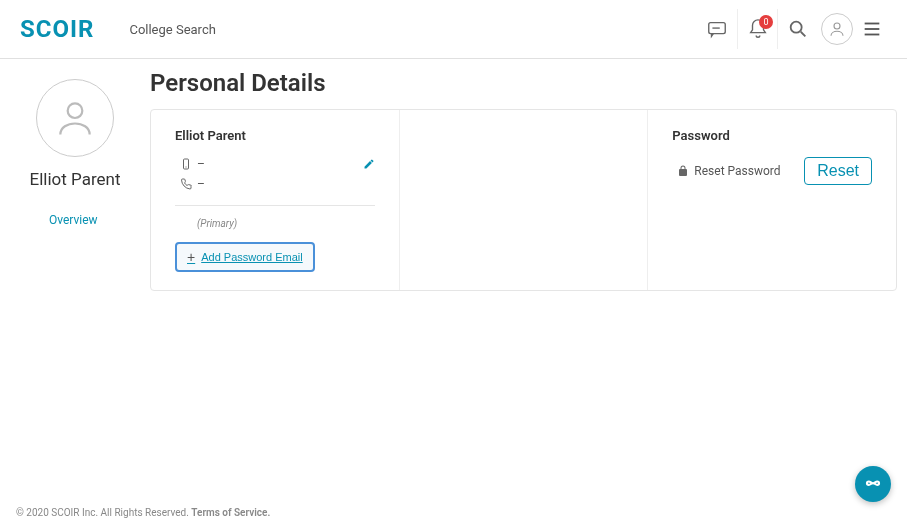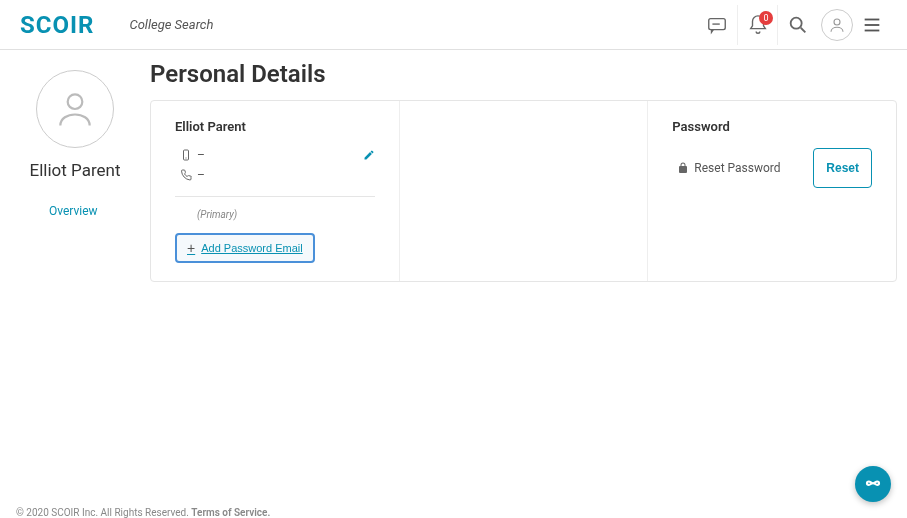--- a/index.html
+++ b/index.html
@@ -1,21 +1,21 @@
 <!DOCTYPE html>
 <html><head>
 <meta charset="utf-8">
 <style>
   * { box-sizing: border-box; margin: 0; padding: 0; }
   body { font-family: -apple-system, BlinkMacSystemFont, "Segoe UI", Roboto, Arial, sans-serif; background: #fff; color: #333; width: 907px; height: 518px; overflow: hidden; position: relative; }
   
   
-  .header { height: 50px; display: flex; align-items: center; padding: 0 20px; border-bottom: 1px solid #e0e0e0; }
+  .header { height: 59px; display: flex; align-items: center; padding: 0 20px; border-bottom: 1px solid #e0e0e0; }
   .logo { font-size: 24px; font-weight: 700; color: #0891b2; letter-spacing: 1px; }
-  .nav-link { margin-left: 35px; font-size: 13px; color: #555; text-decoration: none; font-style: italic; }
+  .nav-link { margin-left: 35px; font-size: 13px; color: #555; text-decoration: none; }
   .header-spacer { flex: 1; }
   .header-actions { display: flex; align-items: center; gap: 0; }
   .header-icon-wrap { display: flex; align-items: center; justify-content: center; width: 40px; height: 40px; cursor: pointer; position: relative; border-left: 1px solid #eee; }
   .header-icon-wrap:first-child { border-left: none; }
   .badge { position: absolute; top: 6px; right: 4px; background: #e53e3e; color: #fff; font-size: 9px; border-radius: 8px; min-width: 14px; height: 14px; display: flex; align-items: center; justify-content: center; padding: 0 3px; }
   .avatar-circle { width: 32px; height: 32px; border-radius: 50%; border: 1px solid #ccc; display: flex; align-items: center; justify-content: center; }
 
   
   .page { display: flex; padding: 10px 10px 0 10px; }
   .sidebar { width: 130px; padding-top: 10px; text-align: center; }
@@ -33,21 +33,21 @@
   .section-title { font-size: 13px; font-weight: 600; margin-bottom: 14px; color: #333; }
   .field-row { display: flex; align-items: center; margin-bottom: 6px; font-size: 12px; color: #555; }
   .field-row .icn { width: 22px; display: flex; justify-content: center; color: #777; }
   .field-row .val { flex: 1; }
   .field-row .edit { color: #0891b2; cursor: pointer; }
   .divider { border-top: 1px solid #e5e5e5; margin: 14px 0; }
   .subtext { font-size: 10px; font-style: italic; color: #888; margin-left: 22px; margin-top: -2px; margin-bottom: 13px; }
   .alt-email-btn { display: inline-flex; align-items: center; gap: 6px; border: 2px solid #4a90d9; border-radius: 4px; padding: 5px 10px; font-size: 11px; color: #0891b2; text-decoration: underline; cursor: pointer; background: #f5f9fc; }
   .alt-email-btn .plus { text-decoration: none; color: #555; font-size: 14px; }
 
-  .reset-btn { border: 1px solid #0891b2; color: #0891b2; background: #fff; border-radius: 4px; padding: 12px 12px; font-size: 12px; cursor: pointer; margin-left: 10px; font-weight: bold; }
+  .reset-btn { border: 1px solid #0891b2; color: #0891b2; background: #fff; border-radius: 4px; padding: 4px 12px; font-size: 16px; cursor: pointer; margin-left: 10px; }
 
   
   .footer { position: absolute; bottom: 0; left: 16px; font-size: 10px; color: #888; }
   .footer a { color: #888; font-weight: 600; text-decoration: none; }
 
   .fab { position: absolute; bottom: 16px; right: 16px; width: 36px; height: 36px; border-radius: 50%; background: #0891b2; display: flex; align-items: center; justify-content: center; cursor: pointer; box-shadow: 0 2px 6px rgba(0,0,0,0.25); }
 
   svg { display: block; }
 </style>
 </head>

